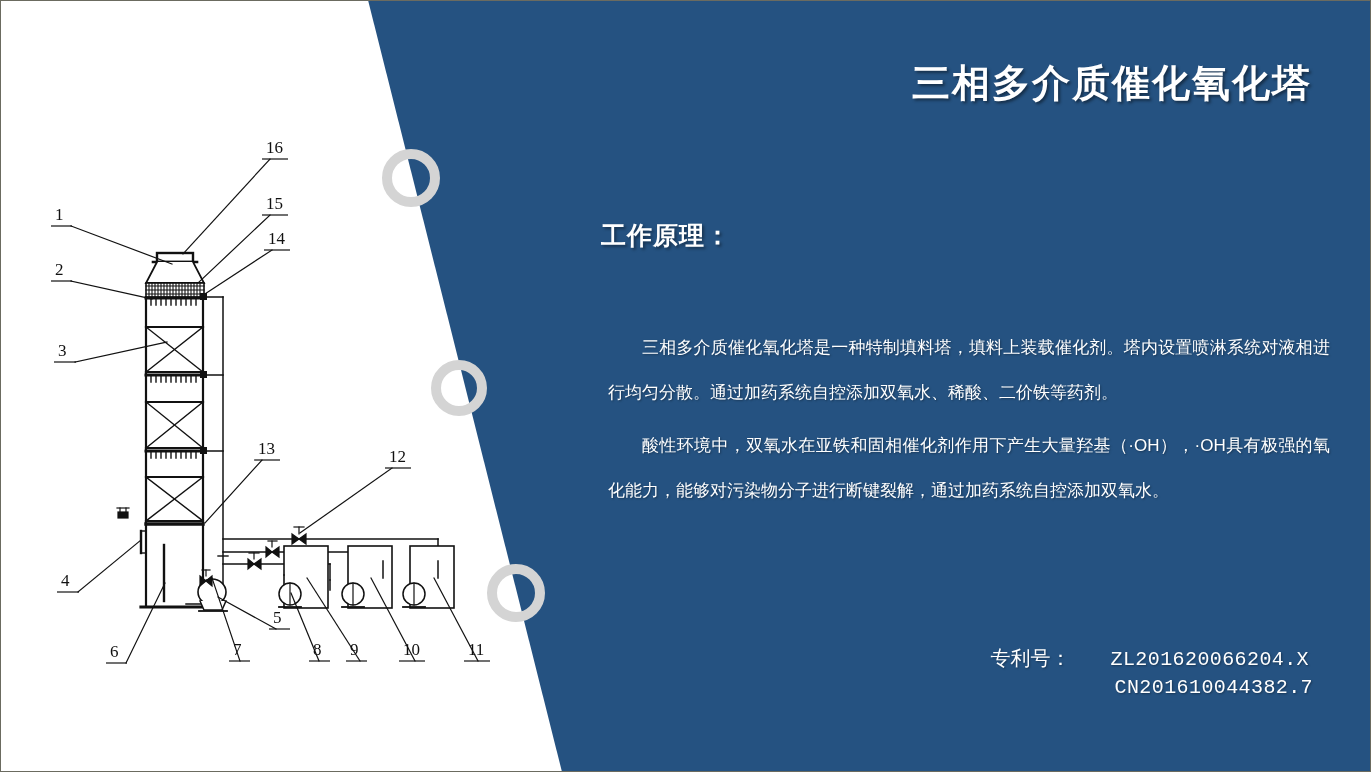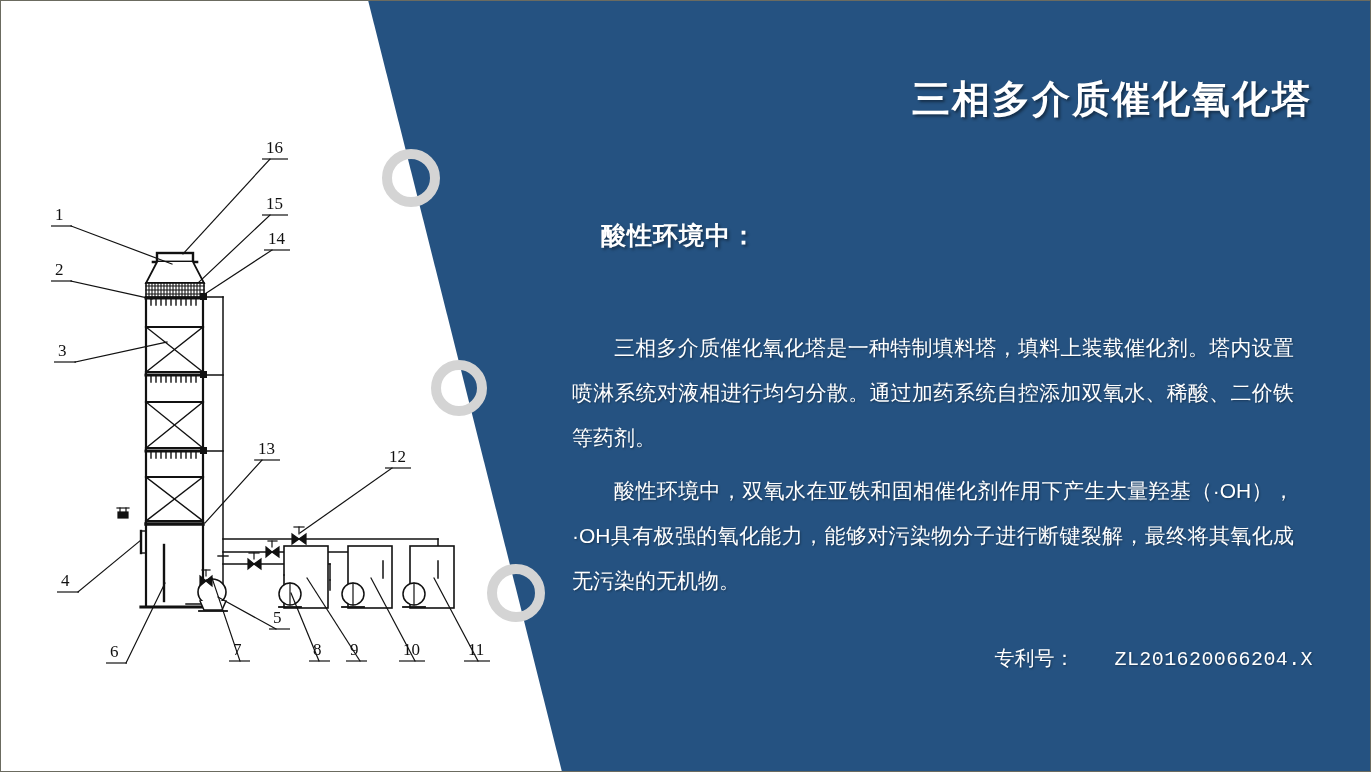--- a/index.html
+++ b/index.html
@@ -13,34 +13,34 @@
   
   #bluewedge{position:absolute;inset:0;width:1371px;height:772px;}
   
   .ring{position:absolute;border-radius:50%;border:10px solid #d4d4d4;box-sizing:border-box;}
   #ring1{left:382px;top:149px;width:58px;height:58px;}
   #ring2{left:431px;top:360px;width:56px;height:56px;}
   #ring3{left:487px;top:564px;width:58px;height:58px;}
 
   
   #title{
-    position:absolute;left:640px;top:74px;width:672px;
+    position:absolute;left:640px;top:58px;width:672px;
     text-align:right;
     font-size:38px;font-weight:bold;color:#ffffff;letter-spacing:2px;
     text-shadow:2px 2px 3px rgba(0,0,0,.45);
     white-space:nowrap;
   }
   #heading{
     position:absolute;left:601px;top:219px;
     font-size:25px;font-weight:bold;color:#ffffff;letter-spacing:1px;
     text-shadow:2px 2px 3px rgba(0,0,0,.4);
   }
   #body{
-    position:absolute;left:572px;top:325px;width:722px;
-    color:#ffffff;font-size:21px;line-height:45px;
+    position:absolute;left:608px;top:325px;width:722px;
+    color:#ffffff;font-size:17px;line-height:45px;
     text-shadow:1px 1px 2px rgba(0,0,0,.35);
   }
   #body p{margin:0 0 8px 0;text-indent:2em;text-align:justify;}
   #patents{
     position:absolute;right:58px;top:645px;
     color:#ffffff;font-size:20px;line-height:26px;text-align:left;
     text-shadow:1px 1px 2px rgba(0,0,0,.35);
     font-family:"Liberation Sans","DejaVu Sans",sans-serif;
   }
   #patents .pn{font-family:"Liberation Mono","DejaVu Sans Mono",monospace;letter-spacing:.4px;margin-left:40px;}
@@ -350,26 +350,29 @@
         </g>
       <g>
           <text class="lbl" x="266" y="153">16</text>
           <line x1="262" y1="159" x2="288" y2="159" stroke="#111" stroke-width="1.2"></line>
         </g>
     </g>
   </svg>
 
   <div id="title">三相多介质催化氧化塔</div>
 
-  <div id="heading">酸性环境中：</div>
+  <div id="heading">工作原理：</div>
 
   <div id="body">
     <p>三相多介质催化氧化塔是一种特制填料塔，填料上装载催化剂。塔内设置喷淋系统对液相进行均匀分散。通过加药系统自控添加双氧水、稀酸、二价铁等药剂。</p>
-    <p>酸性环境中，双氧水在亚铁和固相催化剂作用下产生大量羟基（·OH），·OH具有极强的氧化能力，能够对污染物分子进行断键裂解，最终将其氧化成无污染的无机物。</p>
+    <p>酸性环境中，双氧水在亚铁和固相催化剂作用下产生大量羟基（·OH），·OH具有极强的氧化能力，能够对污染物分子进行断键裂解，通过加药系统自控添加双氧水。</p>
   </div>
 
   <div id="patents">
     <div class="row">
       <span>专利号：</span><span class="pn">ZL201620066204.X</span>
     </div>
+    <div class="row">
+      <span class="pad"></span><span class="pn">CN201610044382.7</span>
+    </div>
   </div>
 
 </div>
 
 </body></html>

